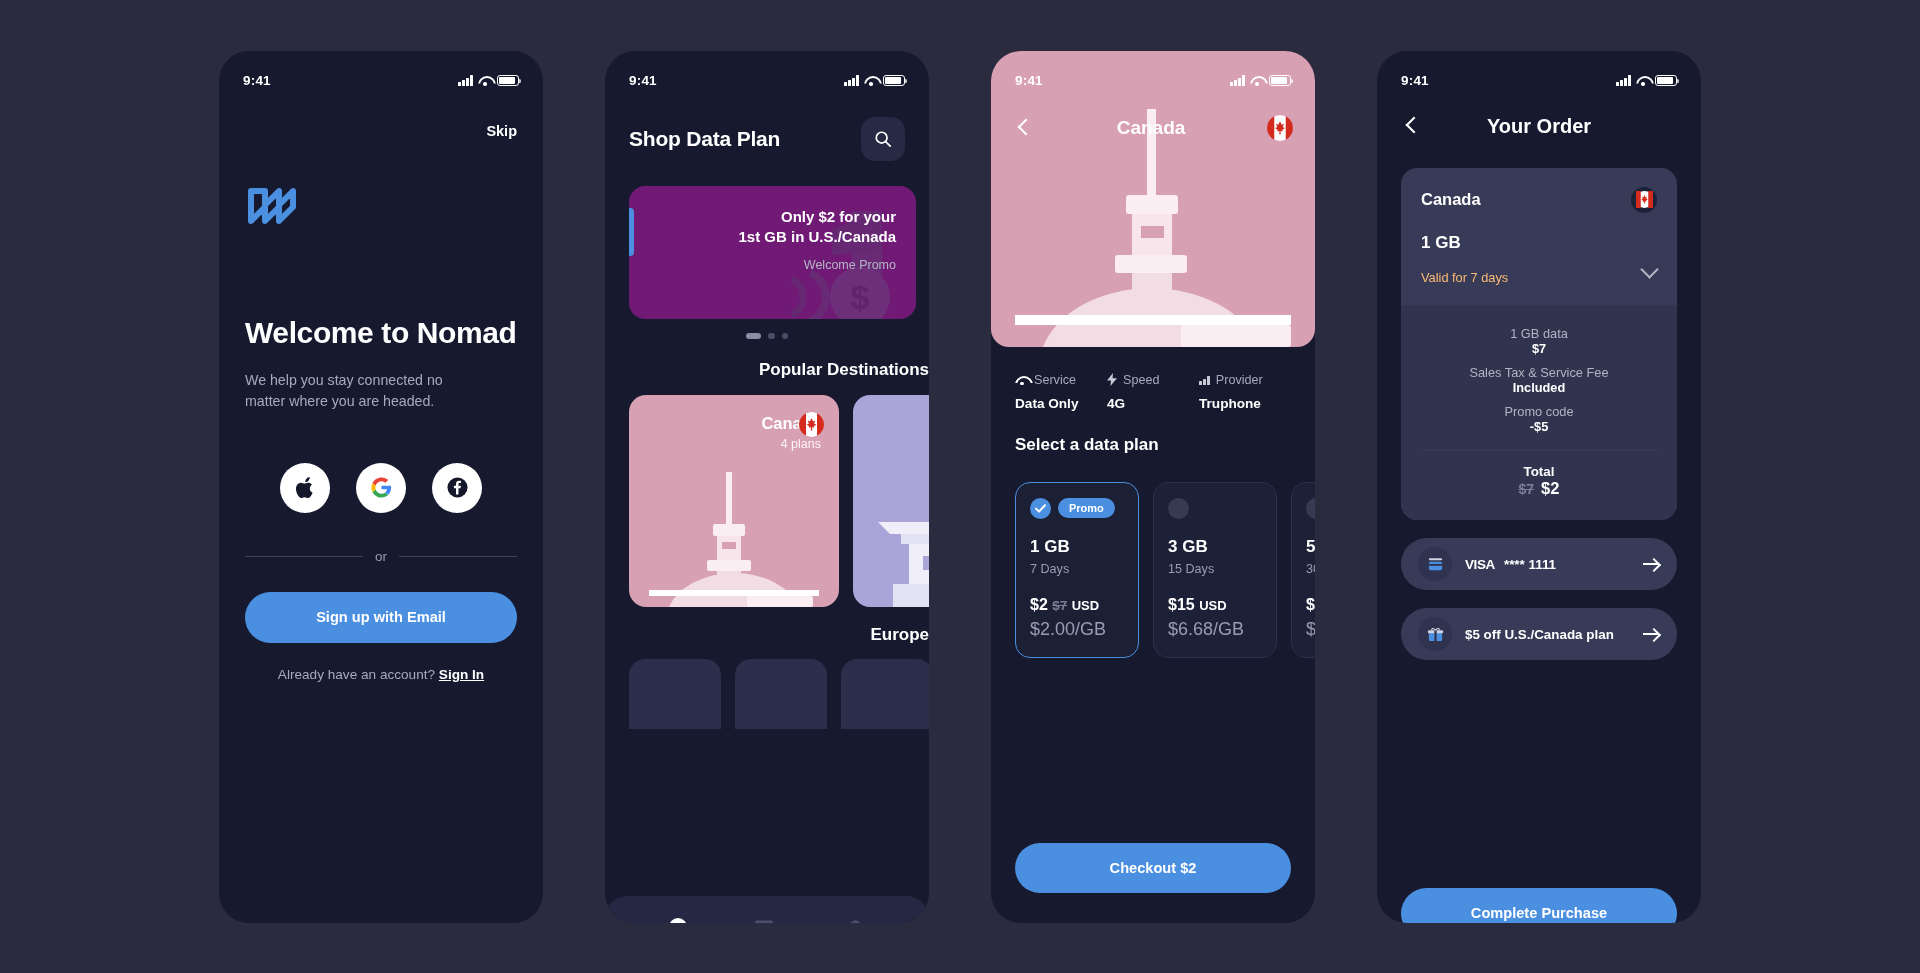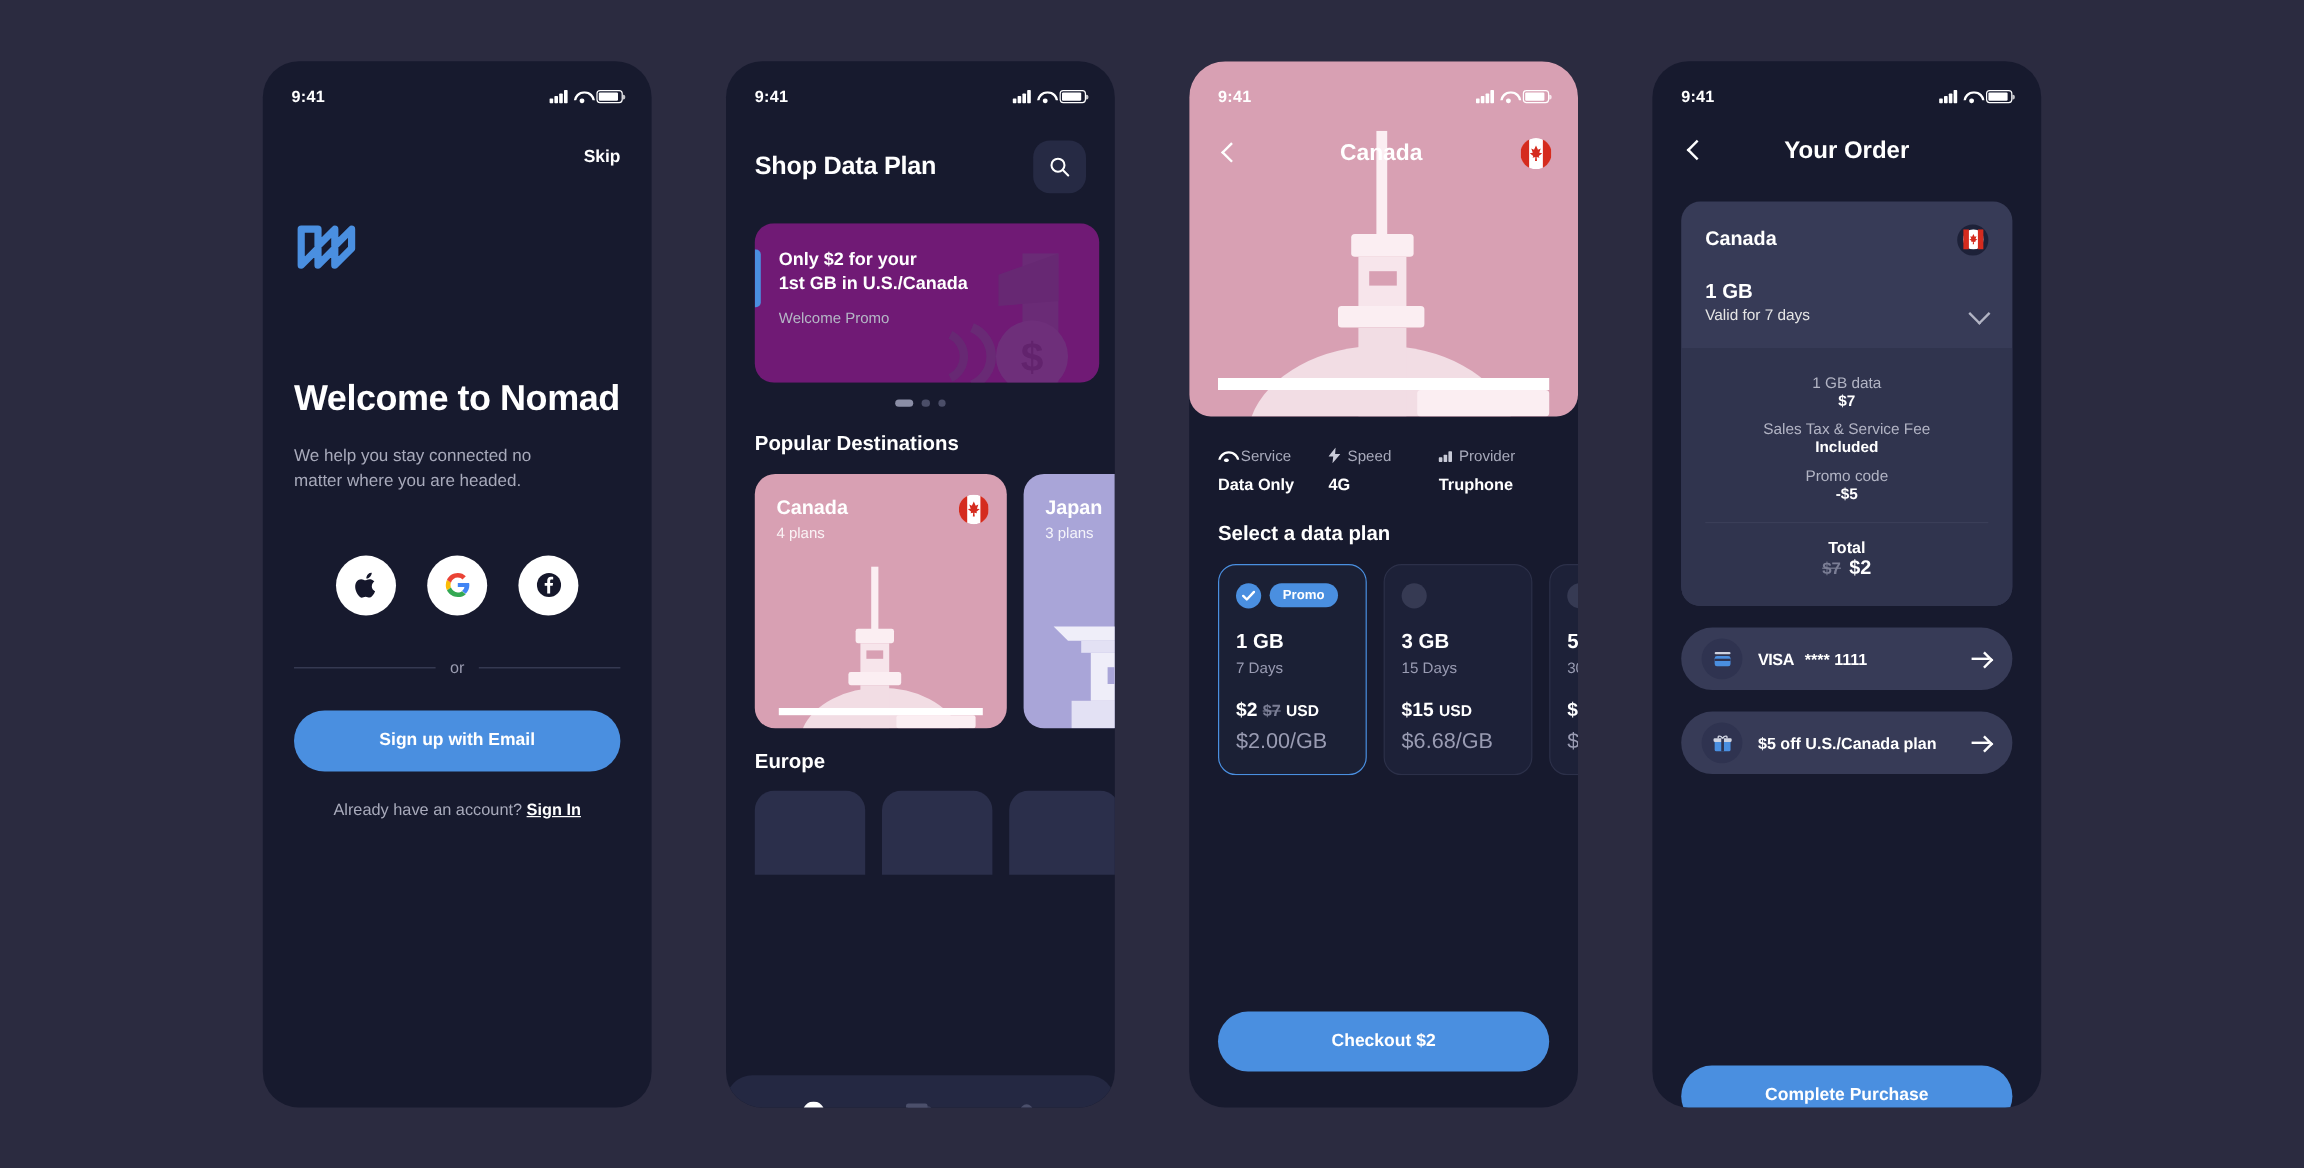--- a/index.html
+++ b/index.html
@@ -54,21 +54,21 @@
   .or-row { margin-top:36px; display:flex; align-items:center; gap:12px; }
   .or-row .ln { flex:1; height:1px; background:#3e415a; }
   .or-row .or { font-size:13.5px; color:#9a9cb0; }
   .btn-primary { margin-top:28px; height:51px; border-radius:26px; background:#4a8fe0;
                  display:flex; align-items:center; justify-content:center;
                  font-size:14.6px; font-weight:bold; color:#fff; }
   .signin-row { margin-top:24px; text-align:center; font-size:13.6px; color:#a8aabb; }
   .signin-row b { color:#fff; text-decoration:underline; font-weight:bold; }
 
   
-  .s2 { color:#fff; height:100%; position:relative; }
+  .s2 { color:#fff; height:100%; position:relative;text-align:right; }
   .s2-head { display:flex; align-items:center; justify-content:space-between;
              padding:20px 24px 0 24px; }
   .s2-head h1 { font-size:21px; font-weight:bold; letter-spacing:-.2px; }
   .search-btn { width:44px; height:44px; border-radius:14px; background:#262a44;
                 display:flex; align-items:center; justify-content:center; }
   .promo-strip { margin-top:25px; padding-left:24px; display:flex; gap:13px; overflow:hidden; }
   .promo-card { position:relative; flex:0 0 287px; height:133px; border-radius:16px;
                 background:#701a75; overflow:hidden; padding:21px 20px; }
   .promo-card .accent { position:absolute; left:0; top:22px; width:5px; height:48px;
                         background:#4a8fe0; border-radius:0 4px 4px 0; }
@@ -107,21 +107,21 @@
   .chev-back:before { content:""; position:absolute; left:7px; top:4px; width:10px; height:10px;
     border-left:2.6px solid #fff; border-bottom:2.6px solid #fff; transform:rotate(45deg); }
   .hero-art { position:absolute; left:0; right:0; bottom:0; top:58px; }
   .specs { display:flex; padding:26px 24px 0 24px; gap:0; }
   .spec { flex:1; }
   .spec .lbl { display:flex; align-items:center; gap:6px; font-size:12.6px; color:#a8aabb; }
   .spec .val { margin-top:9px; font-size:13.6px; font-weight:bold; color:#fff; }
   .sel-title { margin:24px 0 0 24px; font-size:17px; font-weight:bold; }
   .plans { margin-top:15px; padding-left:24px; display:flex; gap:14px; overflow:hidden; }
   .plan { position:relative; flex:0 0 124px; height:176px; border-radius:15px;
-          background:#1d2138; border:1.6px solid #2c3049; padding:15px 14px; }
+          background:#1d2138; border:1.6px solid #2c3049; padding:15px 14px;margin-top:12px; }
   .plan.sel { border-color:#4a8fe0; background:#1b2035; }
   .plan .toprow { display:flex; align-items:center; gap:7px; }
   .radio { width:21px; height:21px; border-radius:50%; background:#363a53; flex:0 0 21px; }
   .radio.on { background:#4a8fe0; display:flex; align-items:center; justify-content:center; }
   .promo-pill { height:20px; padding:0 11px; border-radius:10px; background:#4a8fe0;
                 display:flex; align-items:center; font-size:11px; font-weight:bold; color:#fff; }
   .plan .gb { margin-top:18px; font-size:17px; font-weight:bold; }
   .plan .days { margin-top:5px; font-size:12.6px; color:#9a9cb3; }
   .plan .price { margin-top:20px; font-size:16px; font-weight:bold; }
   .plan .price .old { font-size:13.5px; color:#7b7e95; text-decoration:line-through; font-weight:bold;}
@@ -133,21 +133,21 @@
 
   
   .s4 { height:100%; color:#fff; position:relative; }
   .s4-nav { display:flex; align-items:center; padding:18px 24px 0 24px; position:relative; }
   .s4-nav h2 { flex:1; text-align:center; font-size:20px; font-weight:bold; }
   .order-card { margin:30px 24px 0 24px; border-radius:16px; background:#373b57; overflow:hidden; }
   .oc-top { padding:19px 20px 20px 20px; }
   .oc-row1 { display:flex; align-items:center; justify-content:space-between; }
   .oc-row1 h3 { font-size:16.5px; font-weight:bold; }
   .oc-gb { margin-top:20px; font-size:17px; font-weight:bold; }
-  .oc-valid { margin-top:2px; font-size:12.8px; color:#e5e5e5; }
+  .oc-valid { margin-top:17px; font-size:12.8px; color:#fdba74; }
   .chev-dn { width:16px; height:16px; position:relative; }
   .chev-dn:before { content:""; position:absolute; left:2px; top:2px; width:11px; height:11px;
     border-right:2.2px solid #b2b4c4; border-bottom:2.2px solid #b2b4c4; transform:rotate(45deg); }
   .oc-bot { background:#30344e; padding:17px 20px 18px 20px; }
   .li { display:flex; justify-content:space-between; align-items:center; padding:4.5px 0;
         font-size:12.8px;flex-direction:column; }
   .li .k { color:#b2b4c4; }
   .li .v { font-weight:bold; color:#fff; }
   .divider { height:1px; background:#43476180; margin:11px 0 9px 0; }
   .li.total { padding-top:4px; }

